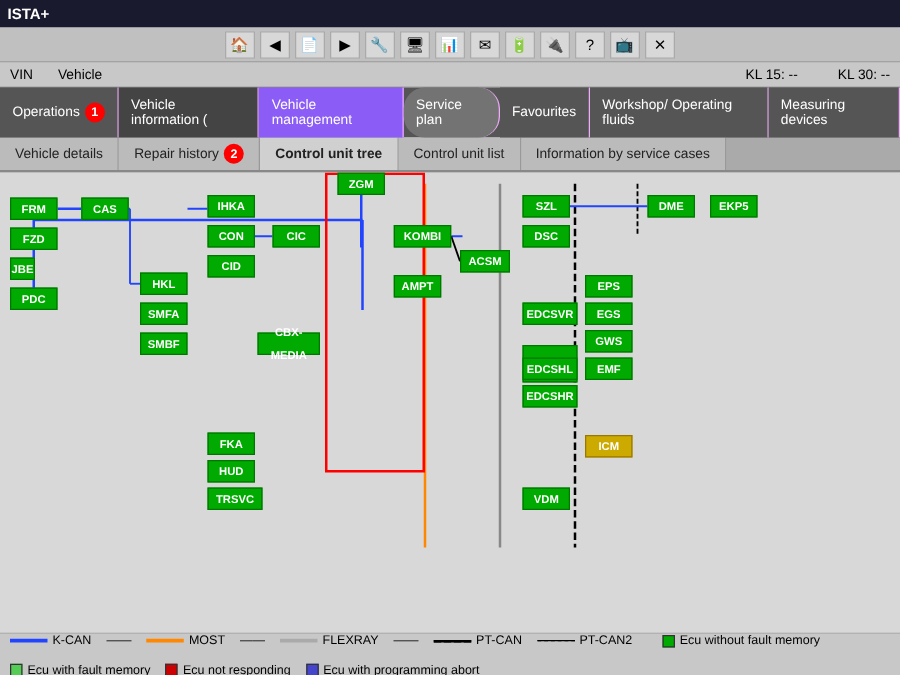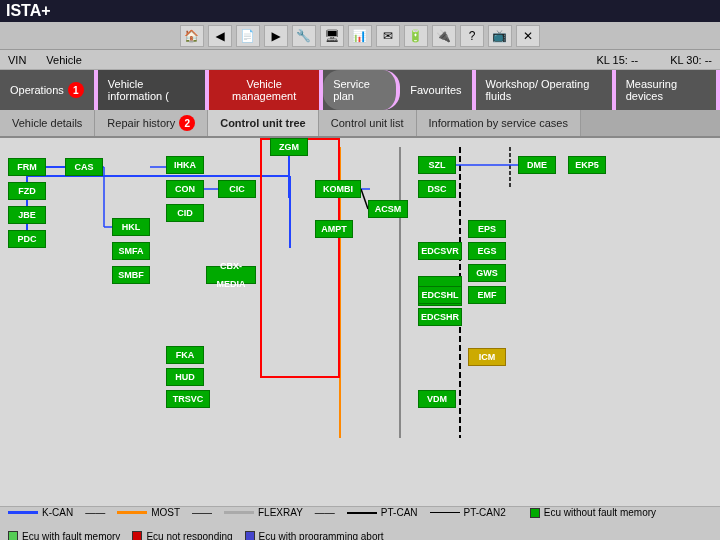--- a/index.html
+++ b/index.html
@@ -1,32 +1,32 @@
 <!DOCTYPE html>
 <html><head>
   <meta charset="utf-8">
   <style>
     * { margin: 0; padding: 0; box-sizing: border-box; }
     body { width: 720px; height: 540px; background: #d0d0d0; font-family: Arial, sans-serif; font-size: 11px; overflow: hidden; }
 
     
-    #titlebar { background: #1a1a2e; color: #fff; display: flex; align-items: center; height: 22px; padding: 0 6px; font-size: 16px; font-weight: bold; }
+    #titlebar { background: #1a1a2e; color: #fff; display: flex; align-items: center; height: 22px; padding: 0 6px; font-size: 12px; font-weight: bold; }
     #titlebar .title { flex: 1; }
     #toolbar { background: #c0c0c0; border-bottom: 1px solid #999; height: 28px; display: flex; align-items: center; justify-content: center; gap: 4px; padding: 2px 4px; }
     .tool-btn { width: 24px; height: 22px; background: #d8d8d8; border: 1px solid #aaa; display: flex; align-items: center; justify-content: center; font-size: 12px; cursor: pointer; }
 
     
     #vinbar { background: #c8c8c8; display: flex; align-items: center; height: 20px; padding: 0 8px; font-size: 11px; border-bottom: 1px solid #aaa; }
     #vinbar .vin-label { margin-right: 20px; }
     #vinbar .vehicle-label { flex: 1; }
     #vinbar .kl-info { display: flex; gap: 32px; font-size: 11px; }
 
     
     #nav1 { display: flex; height: 40px; background: #555; }
-    .nav-tab { display: flex; align-items: center; padding: 0 10px; color: #fff; font-size: 11px; cursor: pointer; border-right: 4px solid #f0abfc; position: relative; }
+    .nav-tab { display: flex; align-items: center; padding: 0 10px; color: #fff; font-size: 11px; cursor: pointer; border-right: 1px solid #f0abfc; position: relative; }
     .nav-tab .badge { background: red; color: #fff; border-radius: 50%; width: 16px; height: 16px; display: flex; align-items: center; justify-content: center; font-size: 10px; font-weight: bold; margin-left: 4px; }
     .nav-tab-ops { background: #444; }
 
     
     #nav2 { display: flex; height: 28px; background: #aaa; border-bottom: 2px solid #888; }
     .nav2-tab { display: flex; align-items: center; padding: 0 12px; font-size: 11px; cursor: pointer; border-right: 1px solid #999; background: #bbb; color: #222; }
     .nav2-tab.active { background: #d0d0d0; font-weight: bold; }
     .nav2-tab .badge2 { background: red; color: #fff; border-radius: 50%; width: 16px; height: 16px; display: flex; align-items: center; justify-content: center; font-size: 10px; font-weight: bold; margin-left: 4px; }
 
     
@@ -78,21 +78,21 @@
 </div>
 
 <div id="nav1">
   <div class="nav-tab nav-tab-ops" style="background:#555;">
     <span>Operations</span>
     <span class="badge">1</span>
   </div>
   <div class="nav-tab" style="background:#444;">
     <span>Vehicle information (</span>
   </div>
-  <div class="nav-tab" style="background:#b91c1c;text-align:center;">
+  <div class="nav-tab" style="background:#8b5cf6;">
     <span>Vehicle management</span>
   </div>
   <div class="nav-tab" style="background:#737373;border-radius:17px;">
     <span>Service plan</span>
   </div>
   <div class="nav-tab" style="background:#555;">
     <span>Favourites</span>
   </div>
   <div class="nav-tab" style="background:#555;">
     <span>Workshop/ Operating fluids</span>
@@ -153,21 +153,21 @@
     <line x1="456" y1="27" x2="518" y2="27" stroke="#2244ff" stroke-width="1.5"></line>
   </svg>
 
   <div style="position:absolute; left:260px; top:0px; width:80px; height:240px; border:2px solid red; background:transparent; pointer-events:none;"></div>
 
   <div id="ecu-container">
       <div class="ecu" style="left: 270px; top: 0px; width: 38px; height: 18px; line-height: 18px;">ZGM</div>
       <div class="ecu" style="left: 8px; top: 20px; width: 38px; height: 18px; line-height: 18px;">FRM</div>
       <div class="ecu" style="left: 65px; top: 20px; width: 38px; height: 18px; line-height: 18px;">CAS</div>
       <div class="ecu" style="left: 8px; top: 44px; width: 38px; height: 18px; line-height: 18px;">FZD</div>
-      <div class="ecu" style="left: 8px; top: 68px; width: 38px; height: 18px; line-height: 18px;">JBE</div>
+      <div class="ecu" style="left: 8px; top: 68px; width: 20px; height: 18px; line-height: 18px;">JBE</div>
       <div class="ecu" style="left: 8px; top: 92px; width: 38px; height: 18px; line-height: 18px;">PDC</div>
       <div class="ecu" style="left: 112px; top: 80px; width: 38px; height: 18px; line-height: 18px;">HKL</div>
       <div class="ecu" style="left: 112px; top: 104px; width: 38px; height: 18px; line-height: 18px;">SMFA</div>
       <div class="ecu" style="left: 112px; top: 128px; width: 38px; height: 18px; line-height: 18px;">SMBF</div>
       <div class="ecu" style="left: 166px; top: 18px; width: 38px; height: 18px; line-height: 18px;">IHKA</div>
       <div class="ecu" style="left: 166px; top: 42px; width: 38px; height: 18px; line-height: 18px;">CON</div>
       <div class="ecu" style="left: 166px; top: 66px; width: 38px; height: 18px; line-height: 18px;">CID</div>
       <div class="ecu" style="left: 218px; top: 42px; width: 38px; height: 18px; line-height: 18px;">CIC</div>
       <div class="ecu" style="left: 206px; top: 128px; width: 50px; height: 18px; line-height: 18px;">CBX-MEDIA</div>
       <div class="ecu" style="left: 315px; top: 42px; width: 46px; height: 18px; line-height: 18px;">KOMBI</div>

